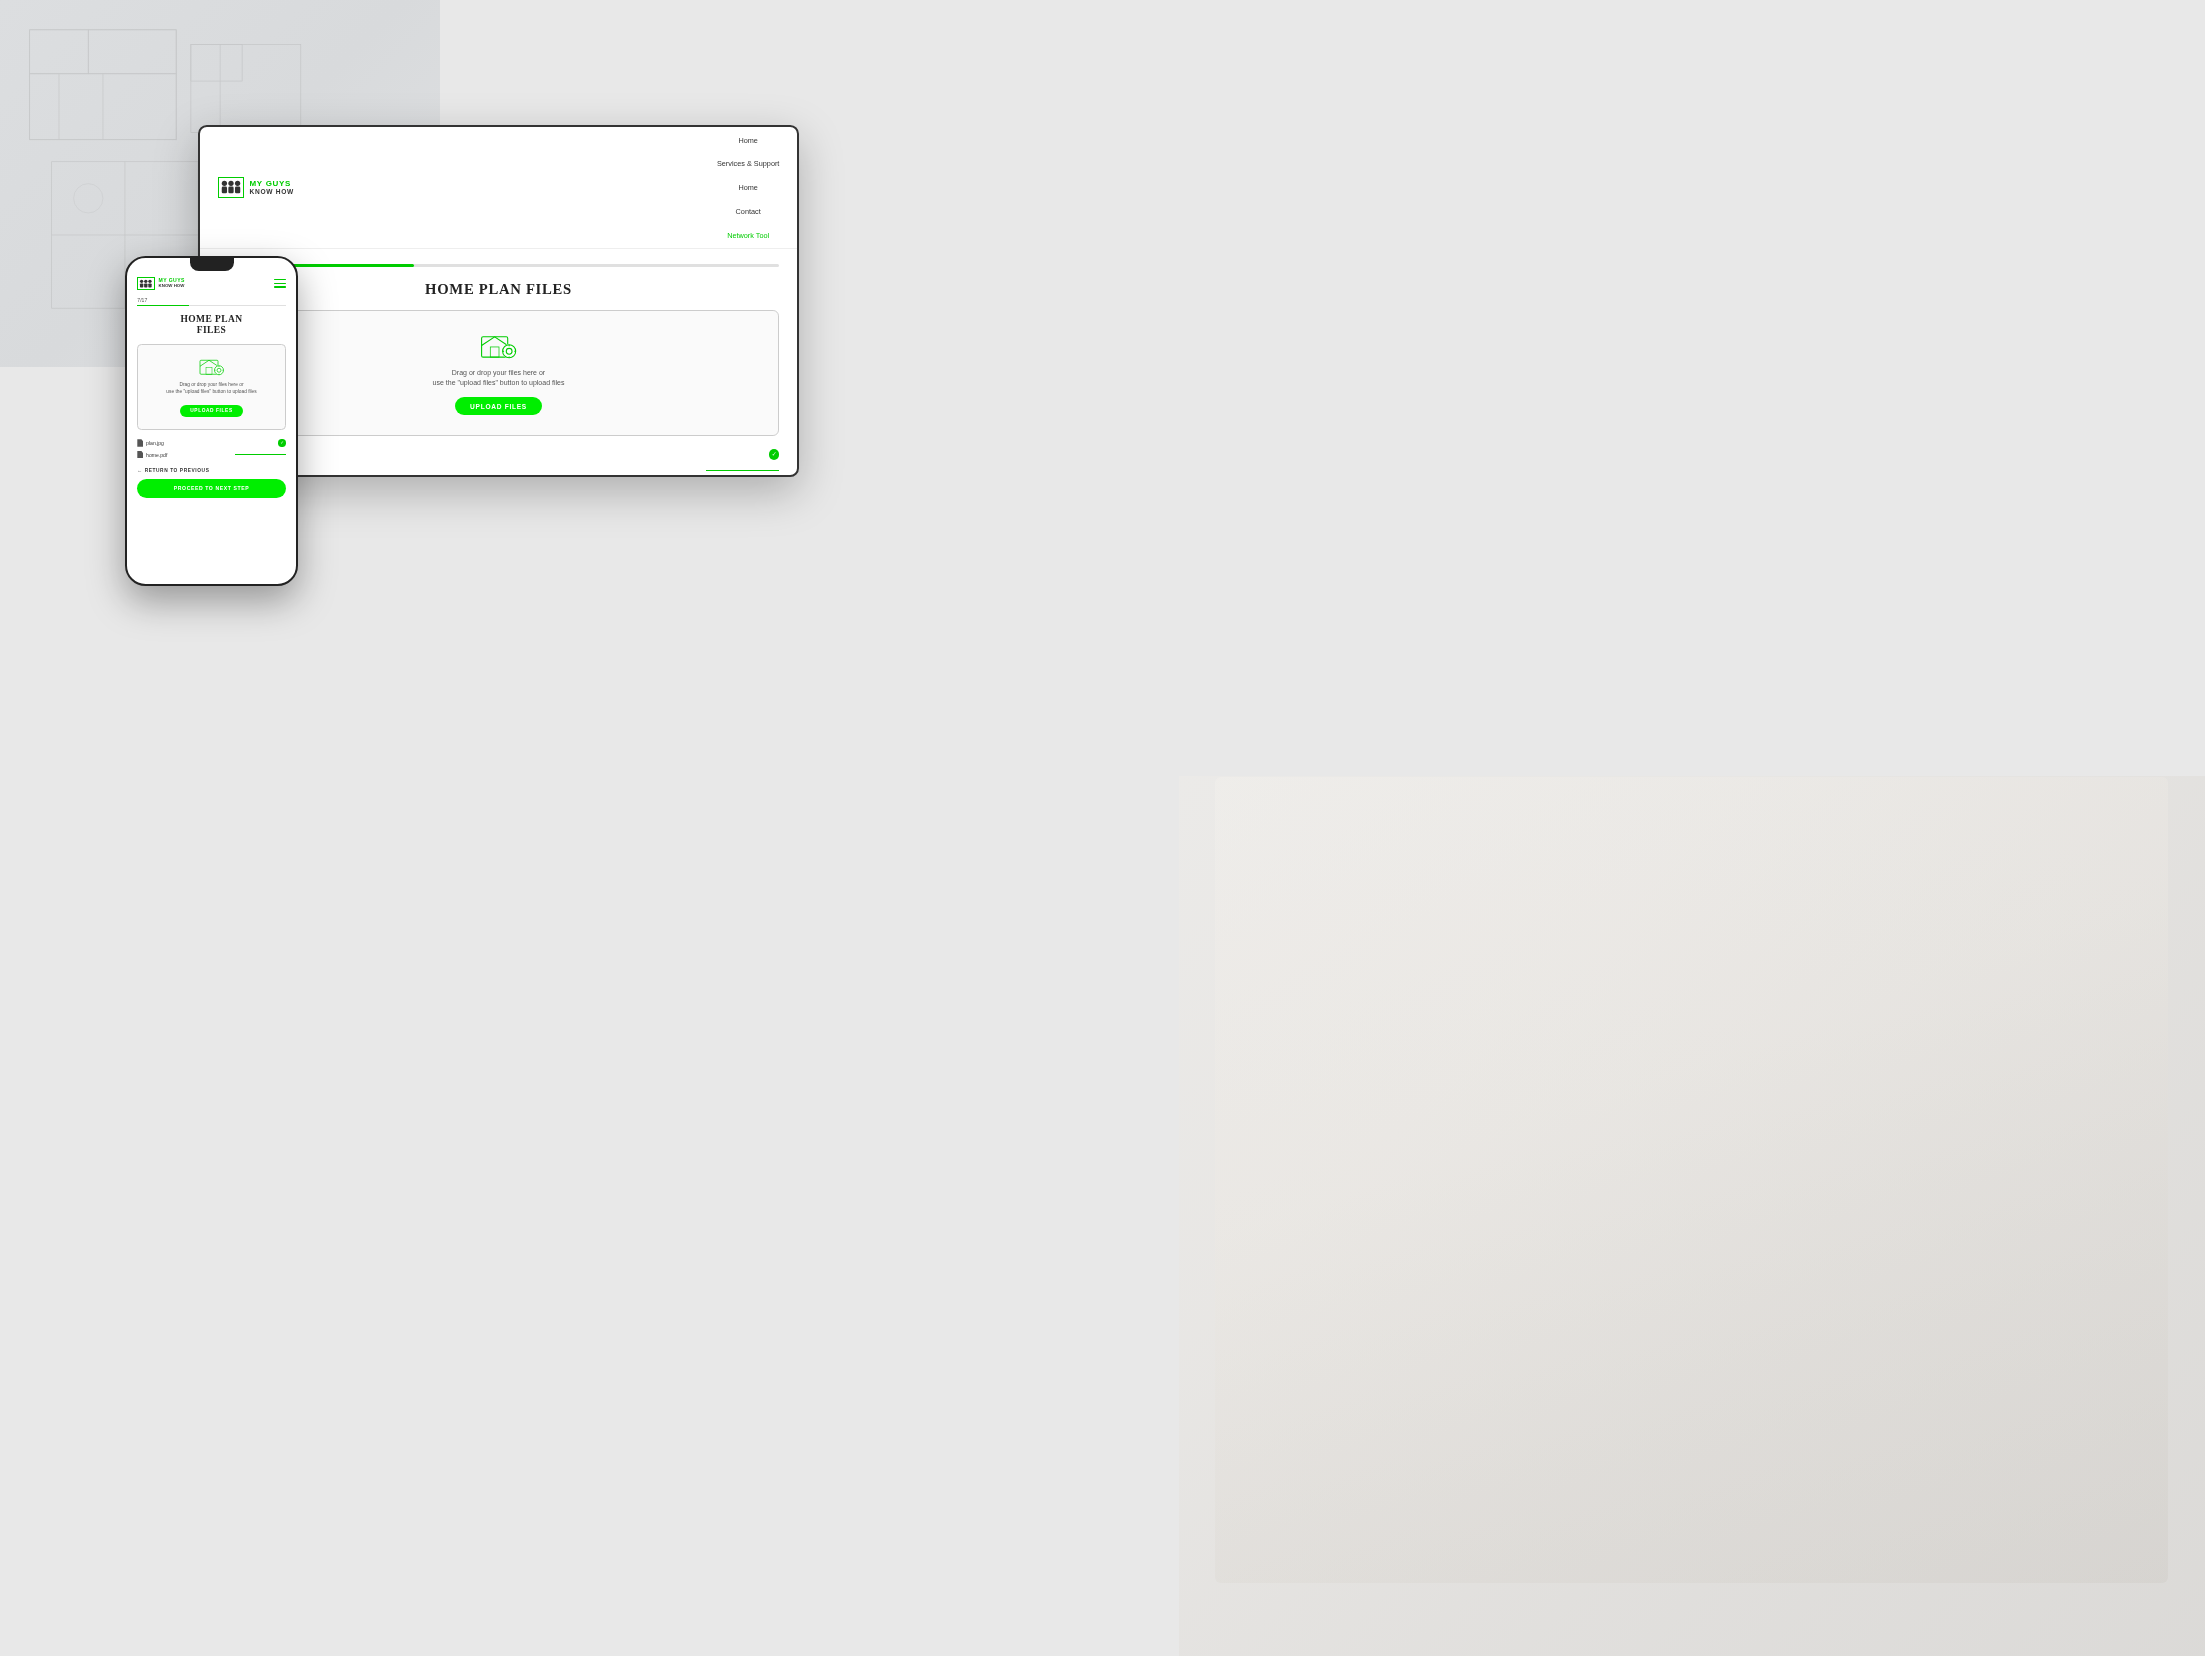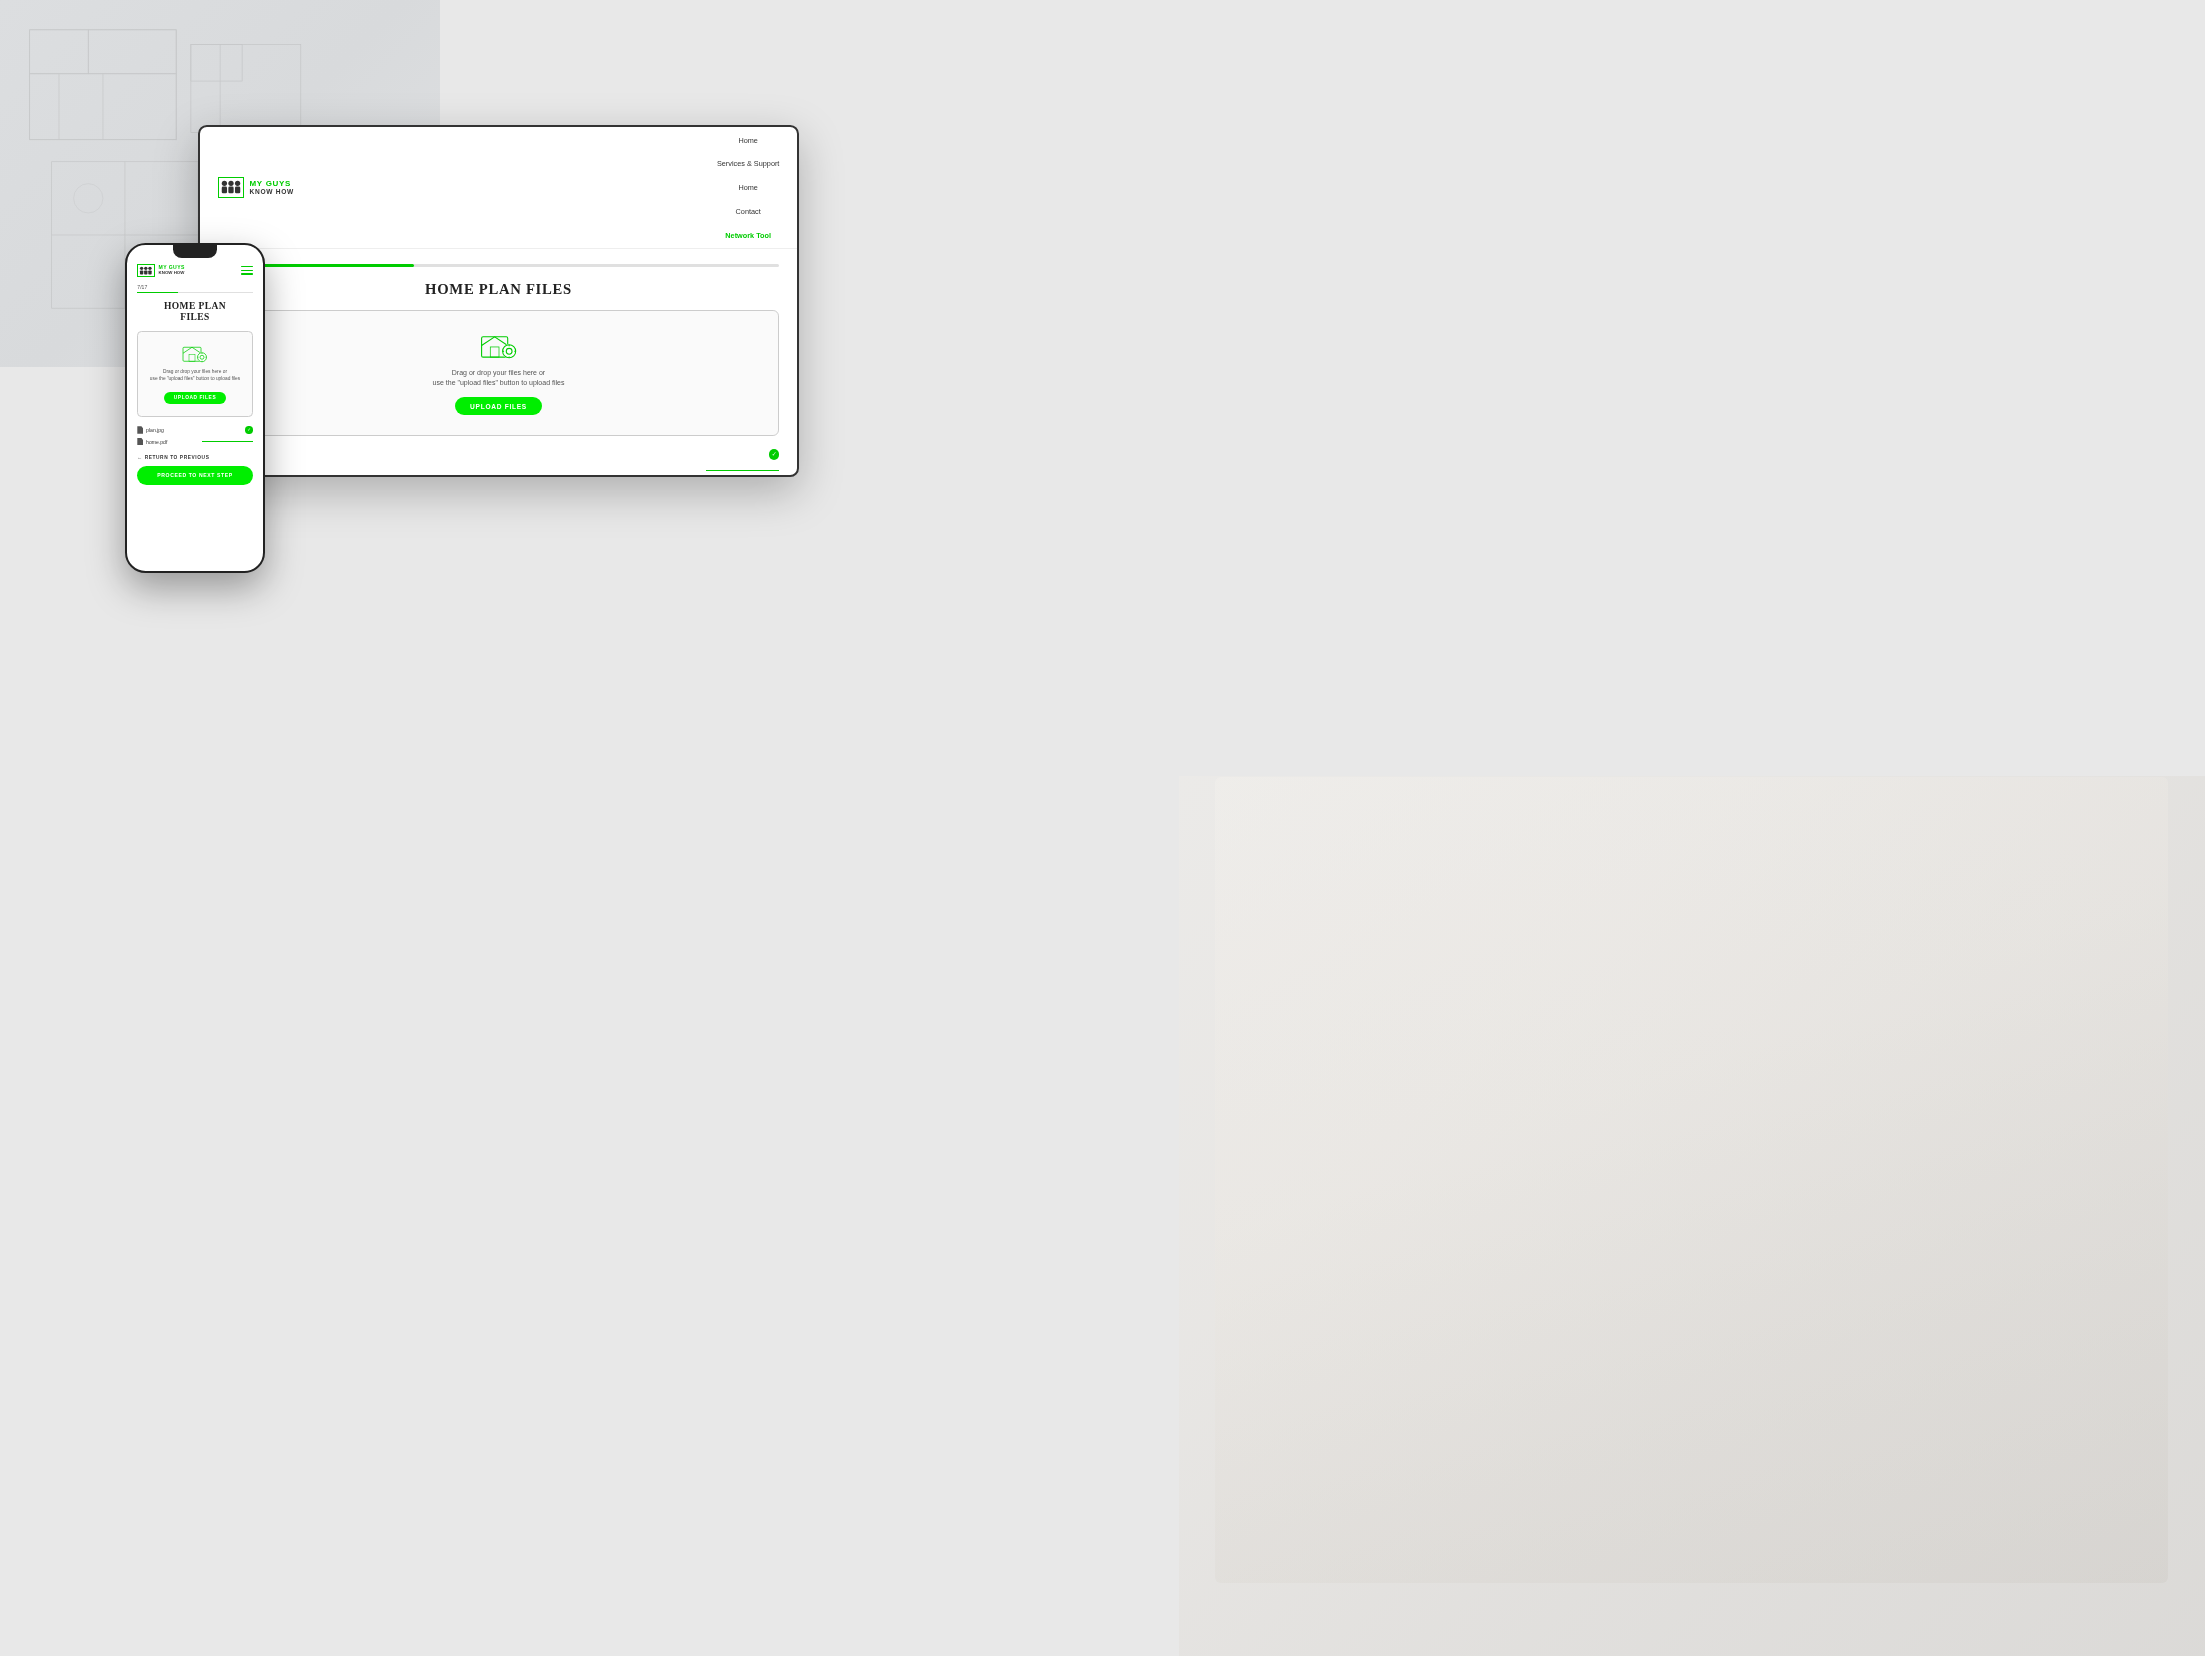--- a/index.html
+++ b/index.html
@@ -124,21 +124,21 @@
     .nav-link {
       font-size: 7.3px;
       color: #333;
       text-decoration: none;
       font-weight: 500;
       cursor: pointer;
     }
 
     .nav-link.active {
       color: #00cc00;
-      font-weight: 700;
+      font-weight: 400;
     }
 
     
     .progress-area {
       padding: 5.9px 17.6px 2.9px;
     }
 
     .progress-step {
       font-size: 6.6px;
       color: #555;
@@ -286,23 +286,23 @@
       font-size: 6.6px;
       font-weight: 700;
       letter-spacing: 0.7px;
       cursor: pointer;
       text-transform: uppercase;
     }
 
     
     .mobile-mockup {
       position: absolute;
-      top: 243px;
+      top: 256px;
       left: 125px;
-      width: 140px;
+      width: 173px;
       height: 330px;
       background: #fff;
       border-radius: 20.5px;
       border: 2.2px solid #222;
       box-shadow: 0 14.7px 37px rgba(0,0,0,0.35);
       overflow: hidden;
     }
 
     .mobile-notch {
       width: 44px;

